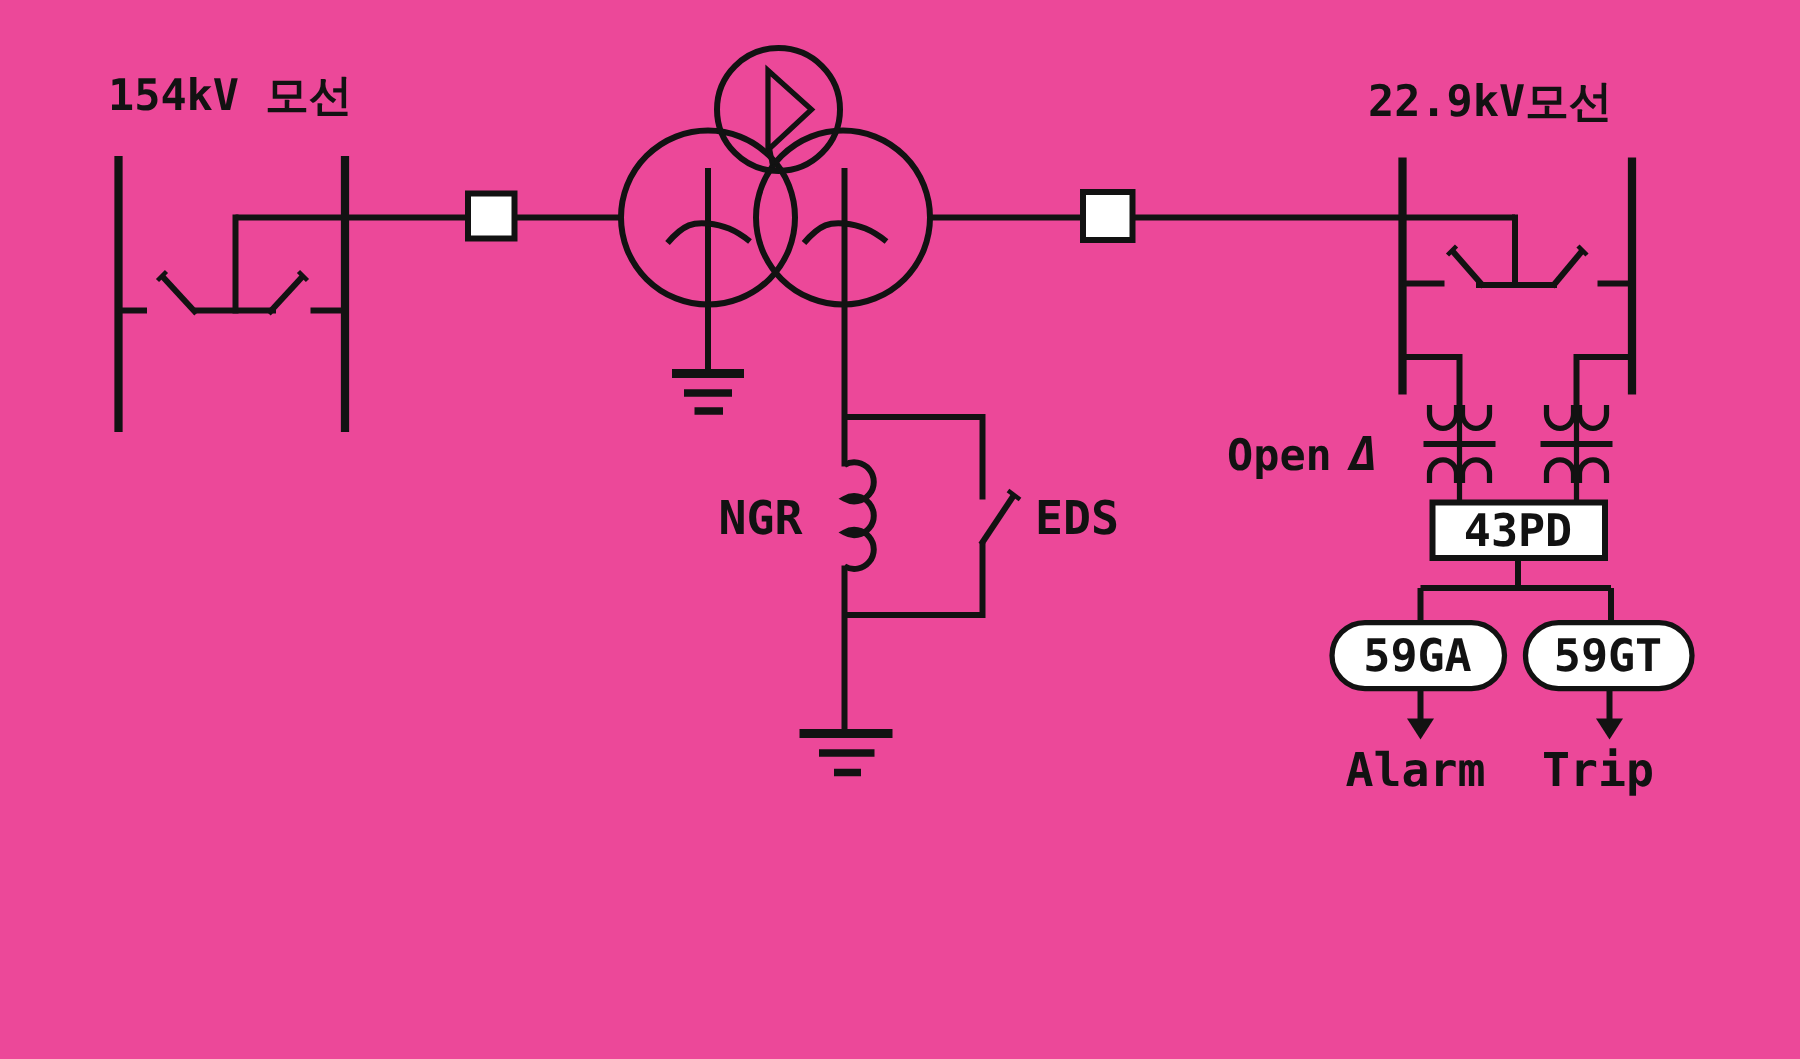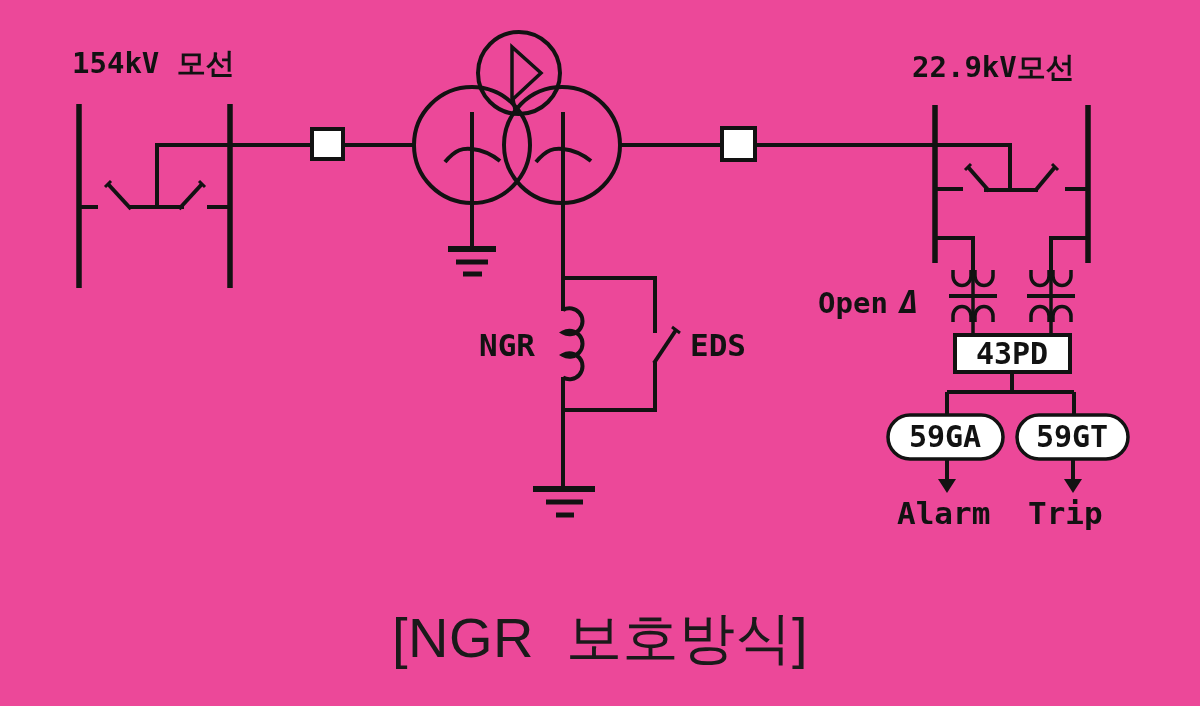--- a/index.html
+++ b/index.html
@@ -136,14 +136,13 @@
     <text class="lbl lbl31" x="479" y="356">NGR</text>
     <text class="lbl lbl31" x="690" y="356">EDS</text>
     <text class="lbl lbl29" x="818" y="313"><tspan>Open</tspan><tspan dx="12" font-style="italic" font-size="31">Δ</tspan></text>
     <text class="lbl lbl30 mid" x="1012" y="364">43PD</text>
     <text class="lbl lbl30 mid" x="945" y="447">59GA</text>
     <text class="lbl lbl30 mid" x="1072" y="447">59GT</text>
     <text class="lbl lbl31" x="897" y="524">Alarm</text>
     <text class="lbl lbl31" x="1028" y="524">Trip</text>
   </svg>
 
-  <div id="caption">[NGR  보호방식]</div>
 </div>
 
 </body></html>

